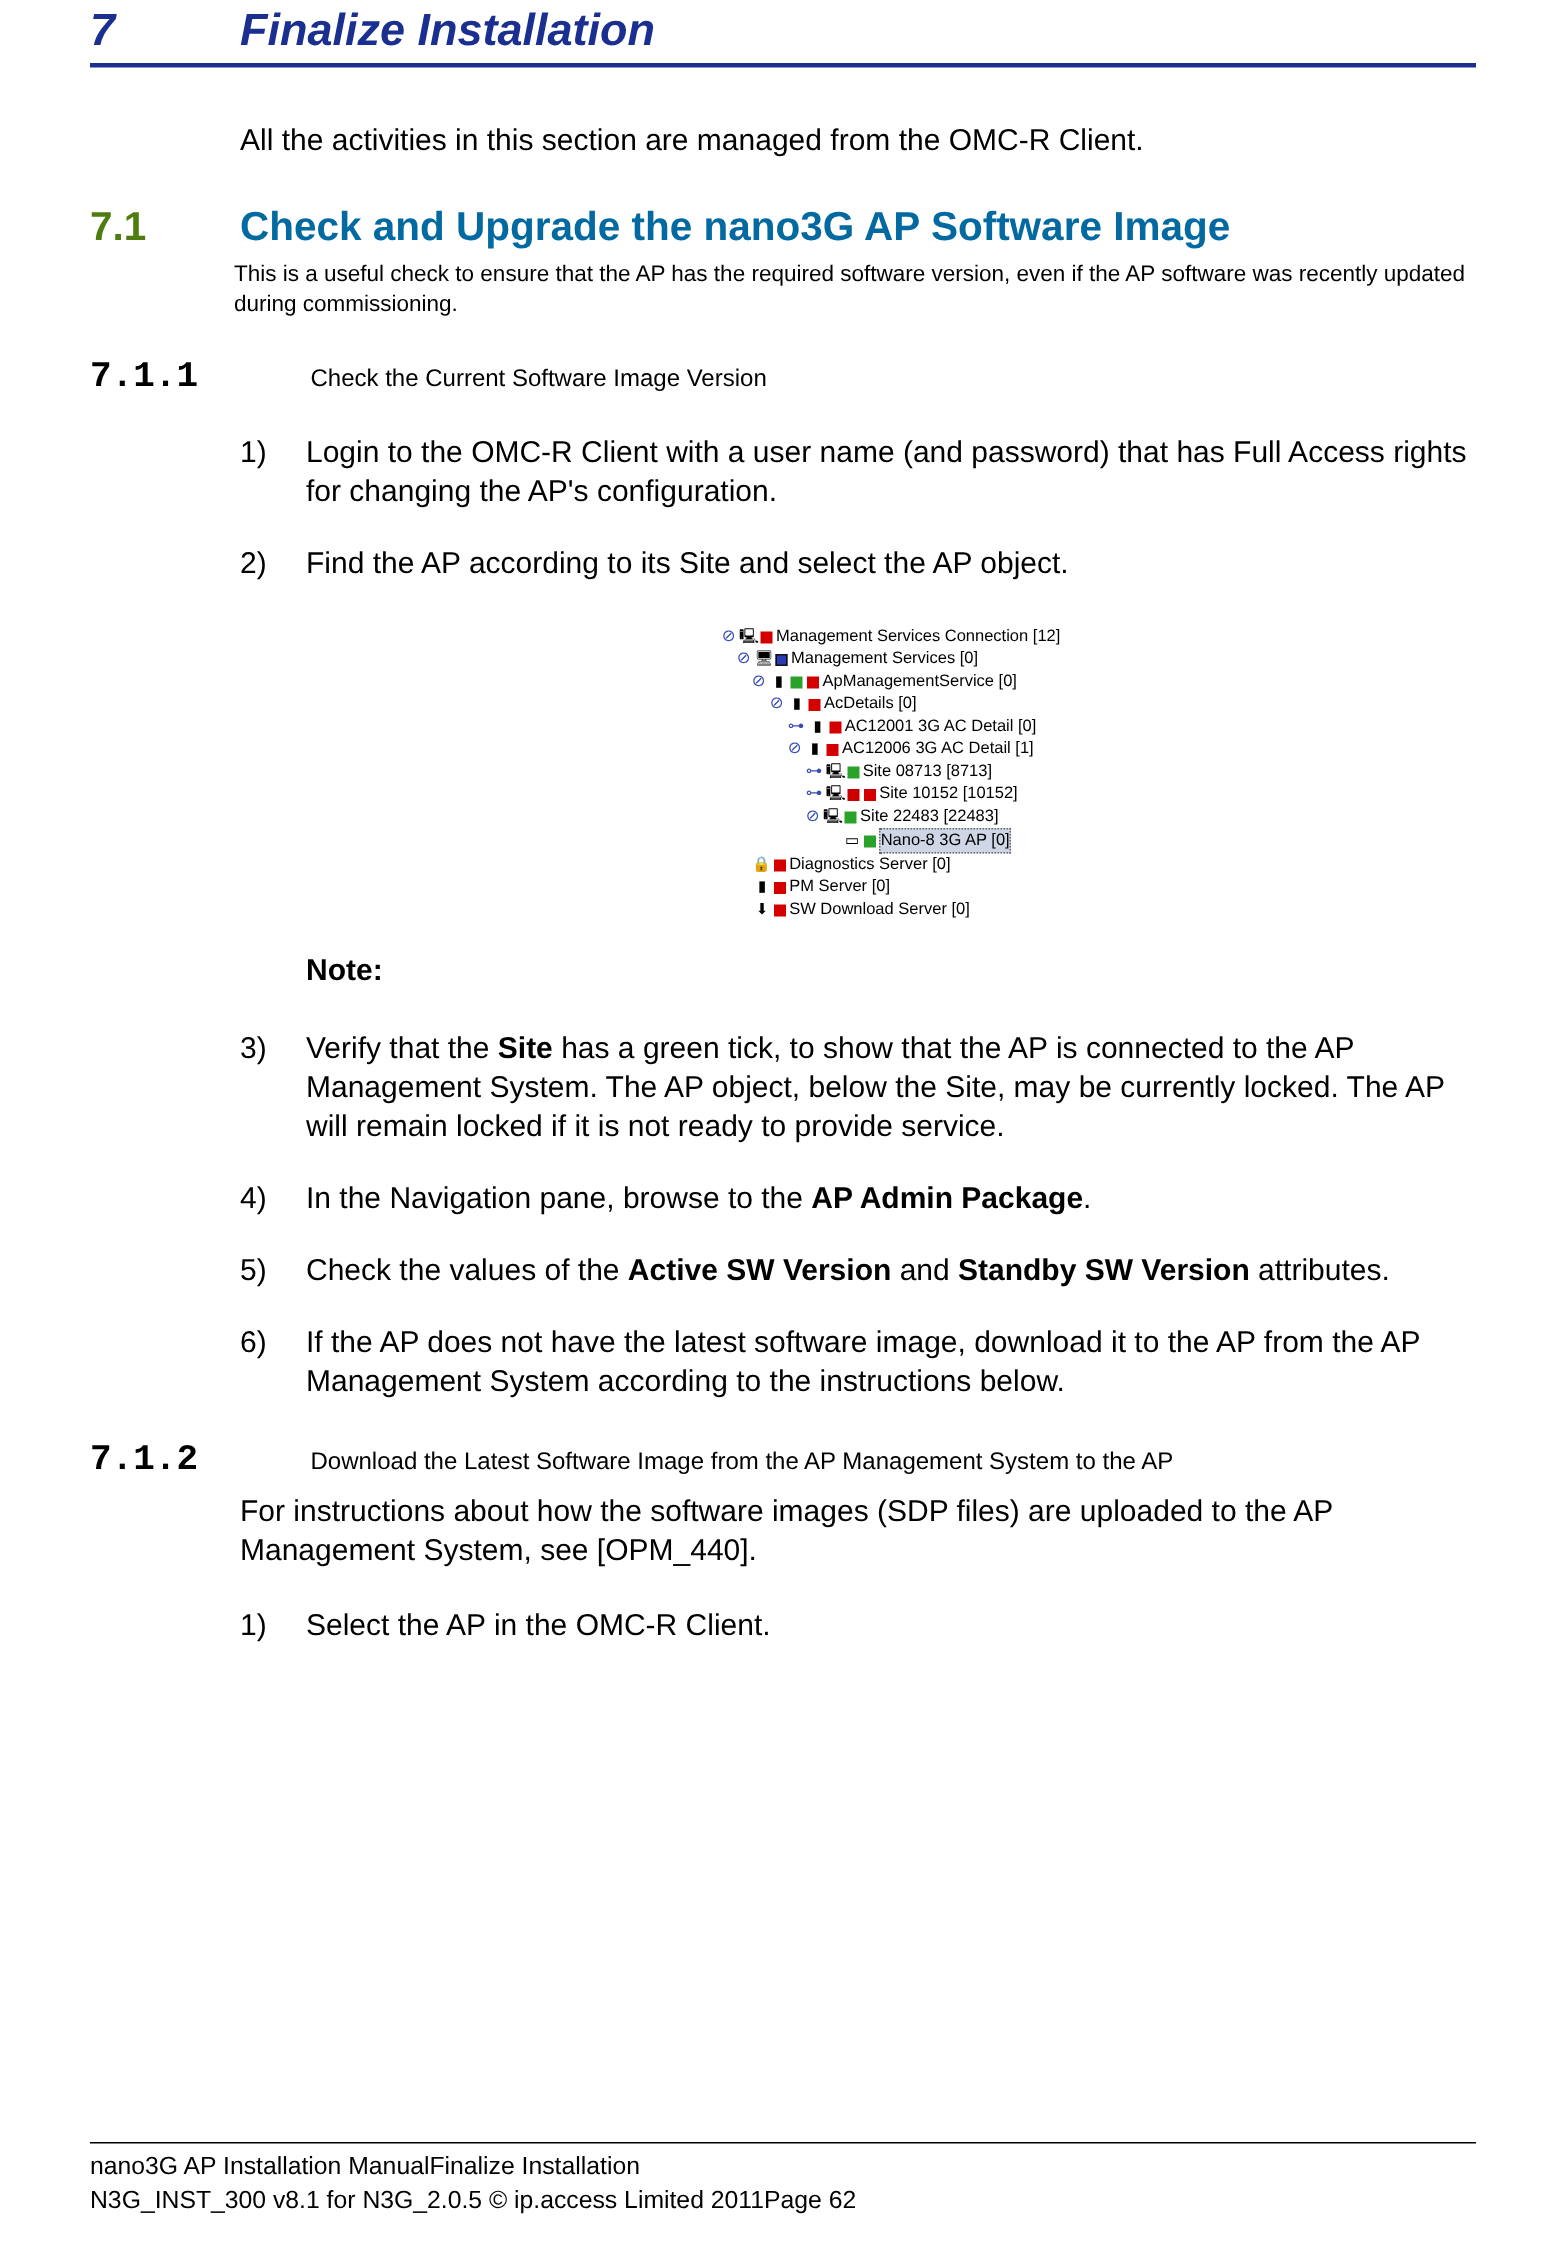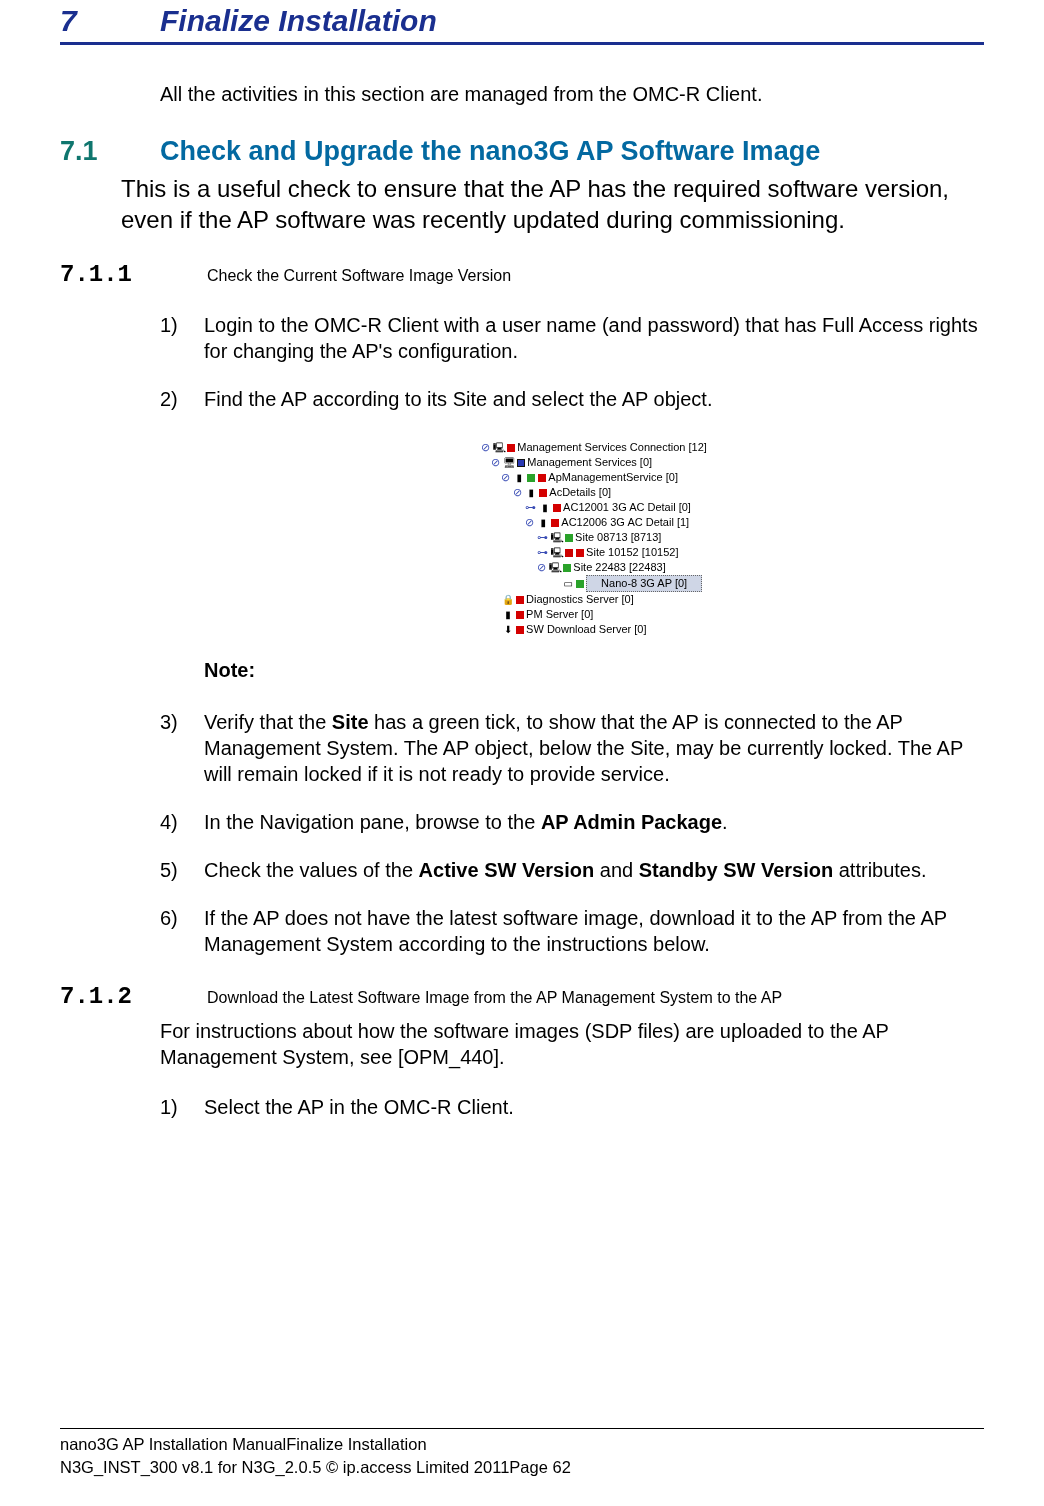--- a/index.html
+++ b/index.html
@@ -48,34 +48,34 @@
   .intro-p {
     margin: 38px 0 0 100px;
     font-size: 20px;
   }
   .h2-row {
     display: flex;
     align-items: baseline;
     margin: 30px 0 0 0;
   }
   .h2-num {
-    color: #0f766e;
+    color: #4d7c0f;
     font-weight: bold;
     font-size: 27px;
     width: 100px;
     flex-shrink: 0;
   }
   .h2-title {
     color: #0369a1;
     font-weight: bold;
     font-size: 27px;
   }
   .h2-desc {
-    margin: 6px 0 0 61px;
-    font-size: 24px;
+    margin: 6px 0 0 96px;
+    font-size: 15px;
     line-height: 1.3;
   }
   .h3-row {
     display: flex;
     align-items: baseline;
     margin: 26px 0 0 0;
   }
   .h3-num {
     font-weight: bold;
     font-size: 24px;
@@ -141,21 +141,21 @@
   }
   .tree-box .sq { display:inline-block; width:8px; height:8px; margin:0 2px 0 1px; vertical-align: middle;}
   .sq-red { background:#d40000; }
   .sq-green { background:#2aa22a; }
   .sq-blue { background:#2a3ab5; border:1px solid #111; box-sizing:border-box;}
   .sq-dx { background:#cc0000; }
   .tree-box .label { vertical-align: middle; }
   .tree-box .sel {
     background: #cfd6e6;
     border: 1px dotted #666;
-    padding: 0 14px;
+    padding: 0 0;
   }
   .note-row {
     display: flex;
     margin: 20px 0 20px 0;
     gap: 19px;
   }
   .note-label {
     font-weight: bold;
     width: 78px;
     flex-shrink: 0;

